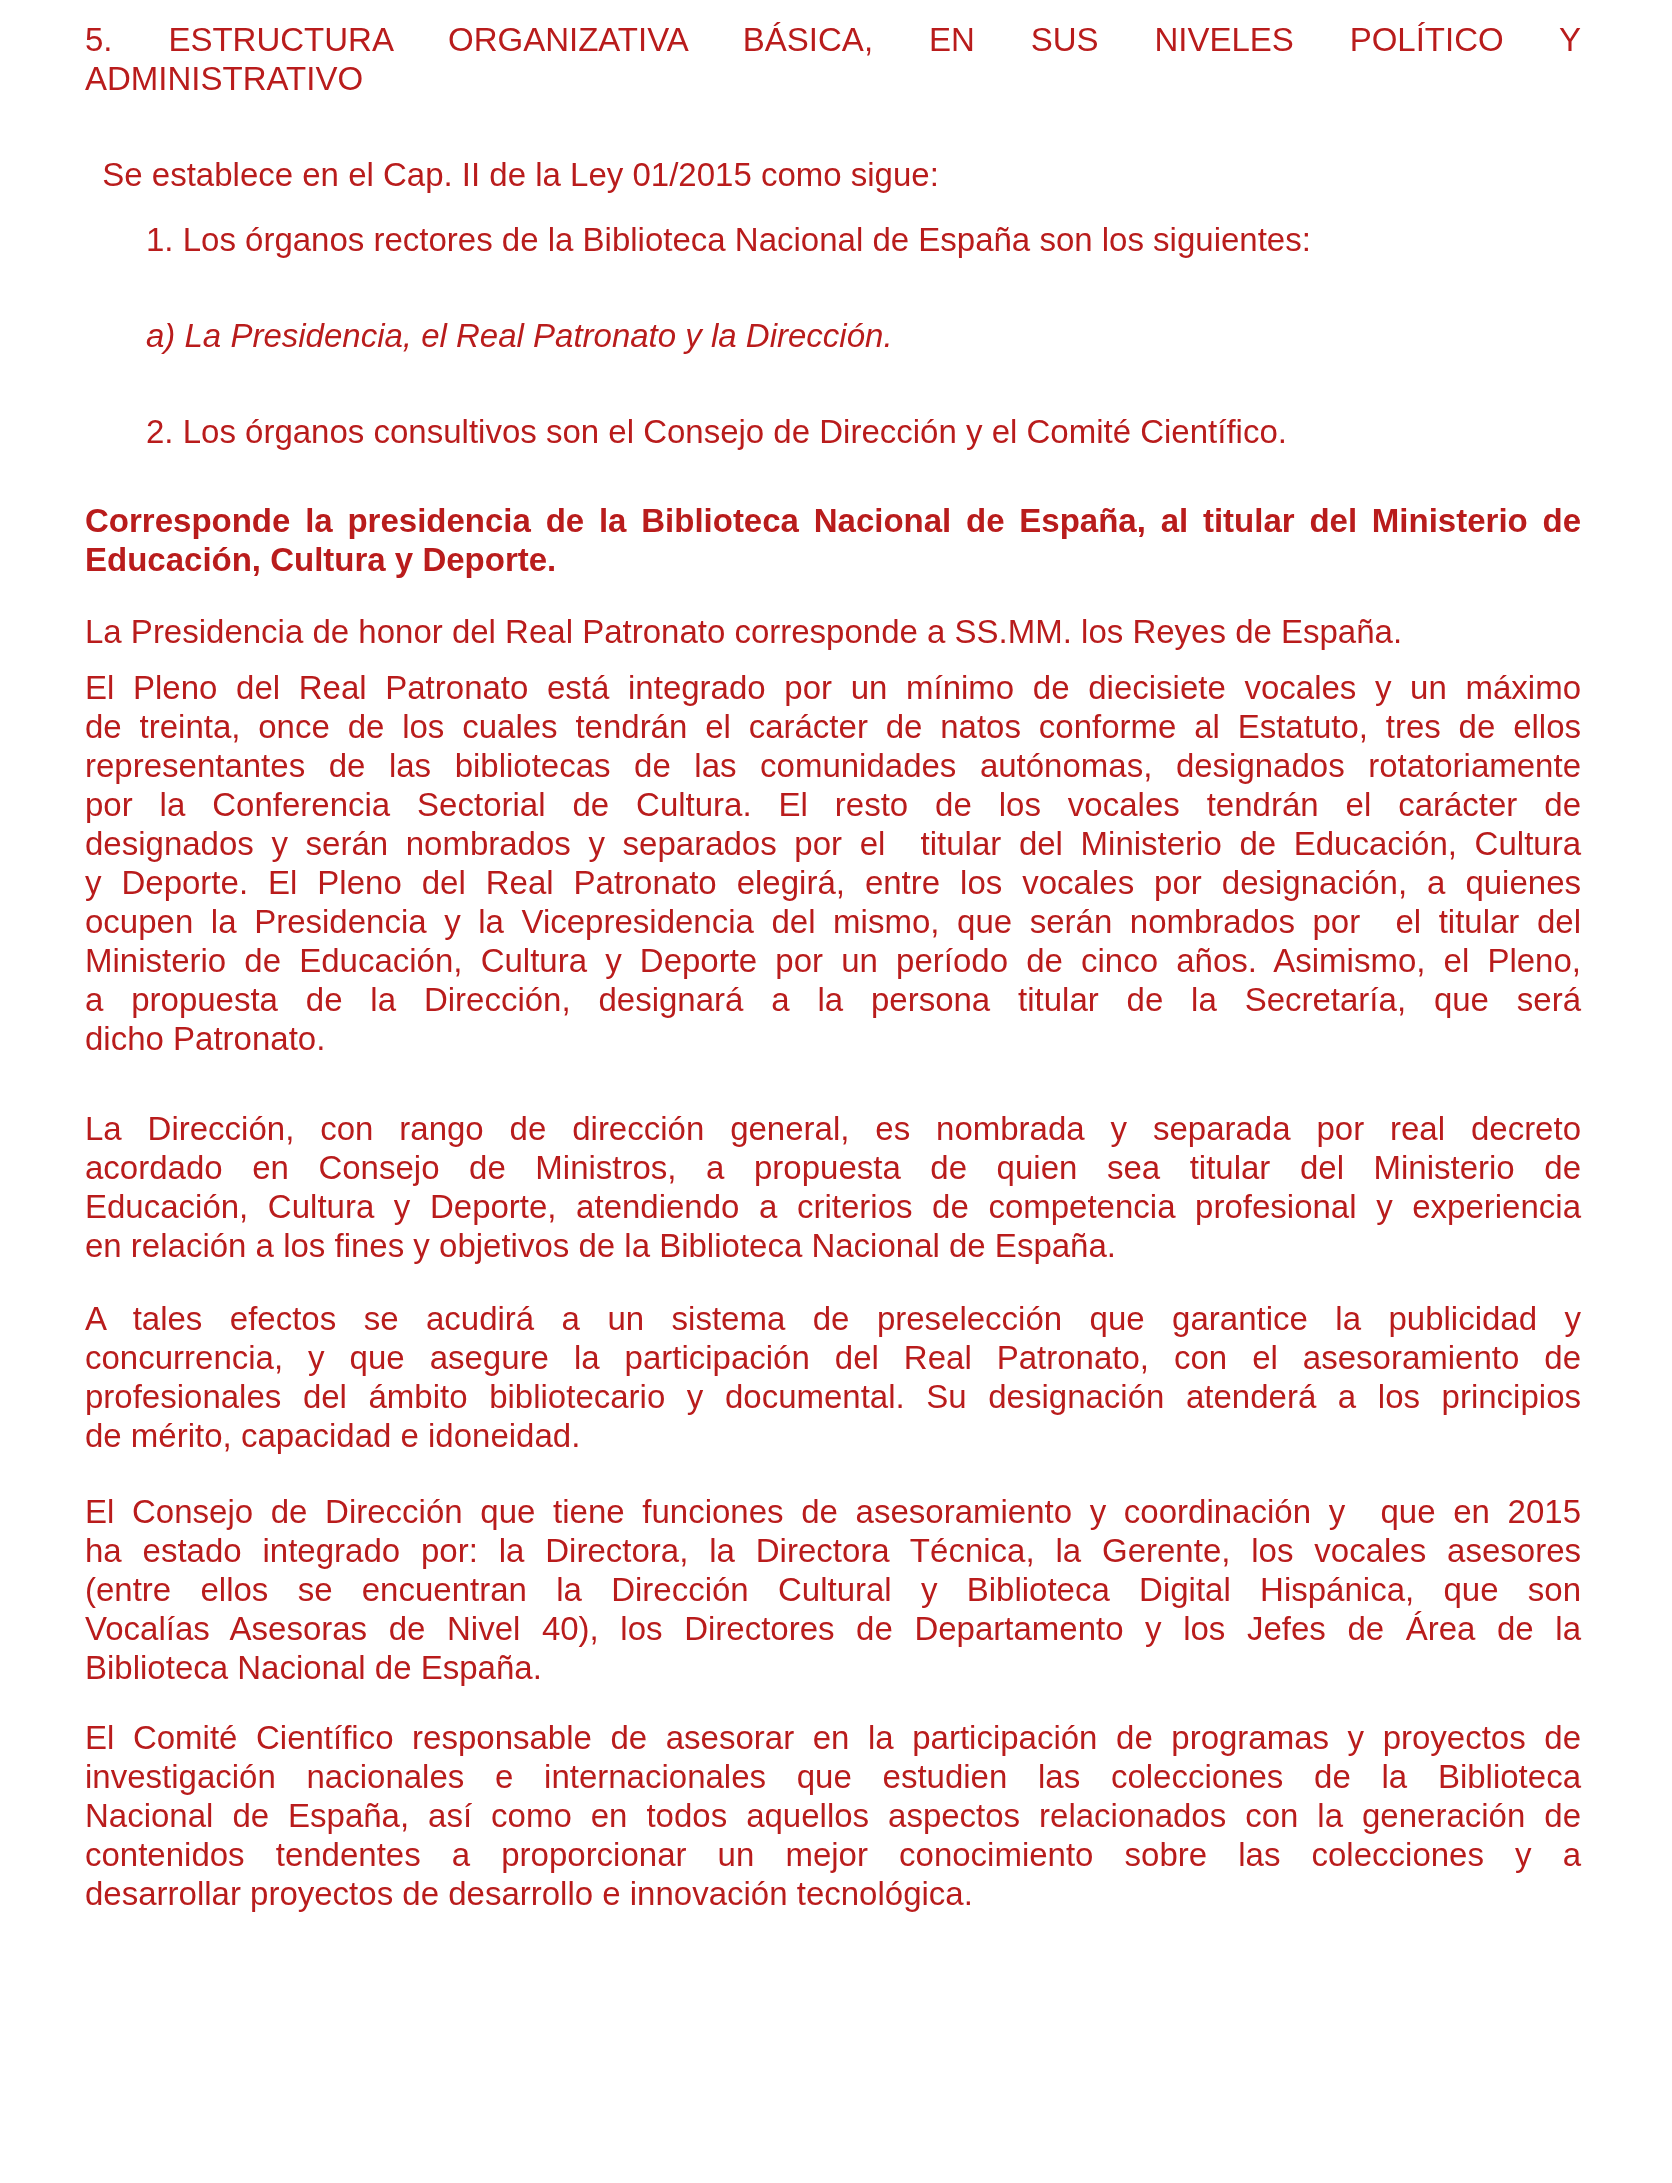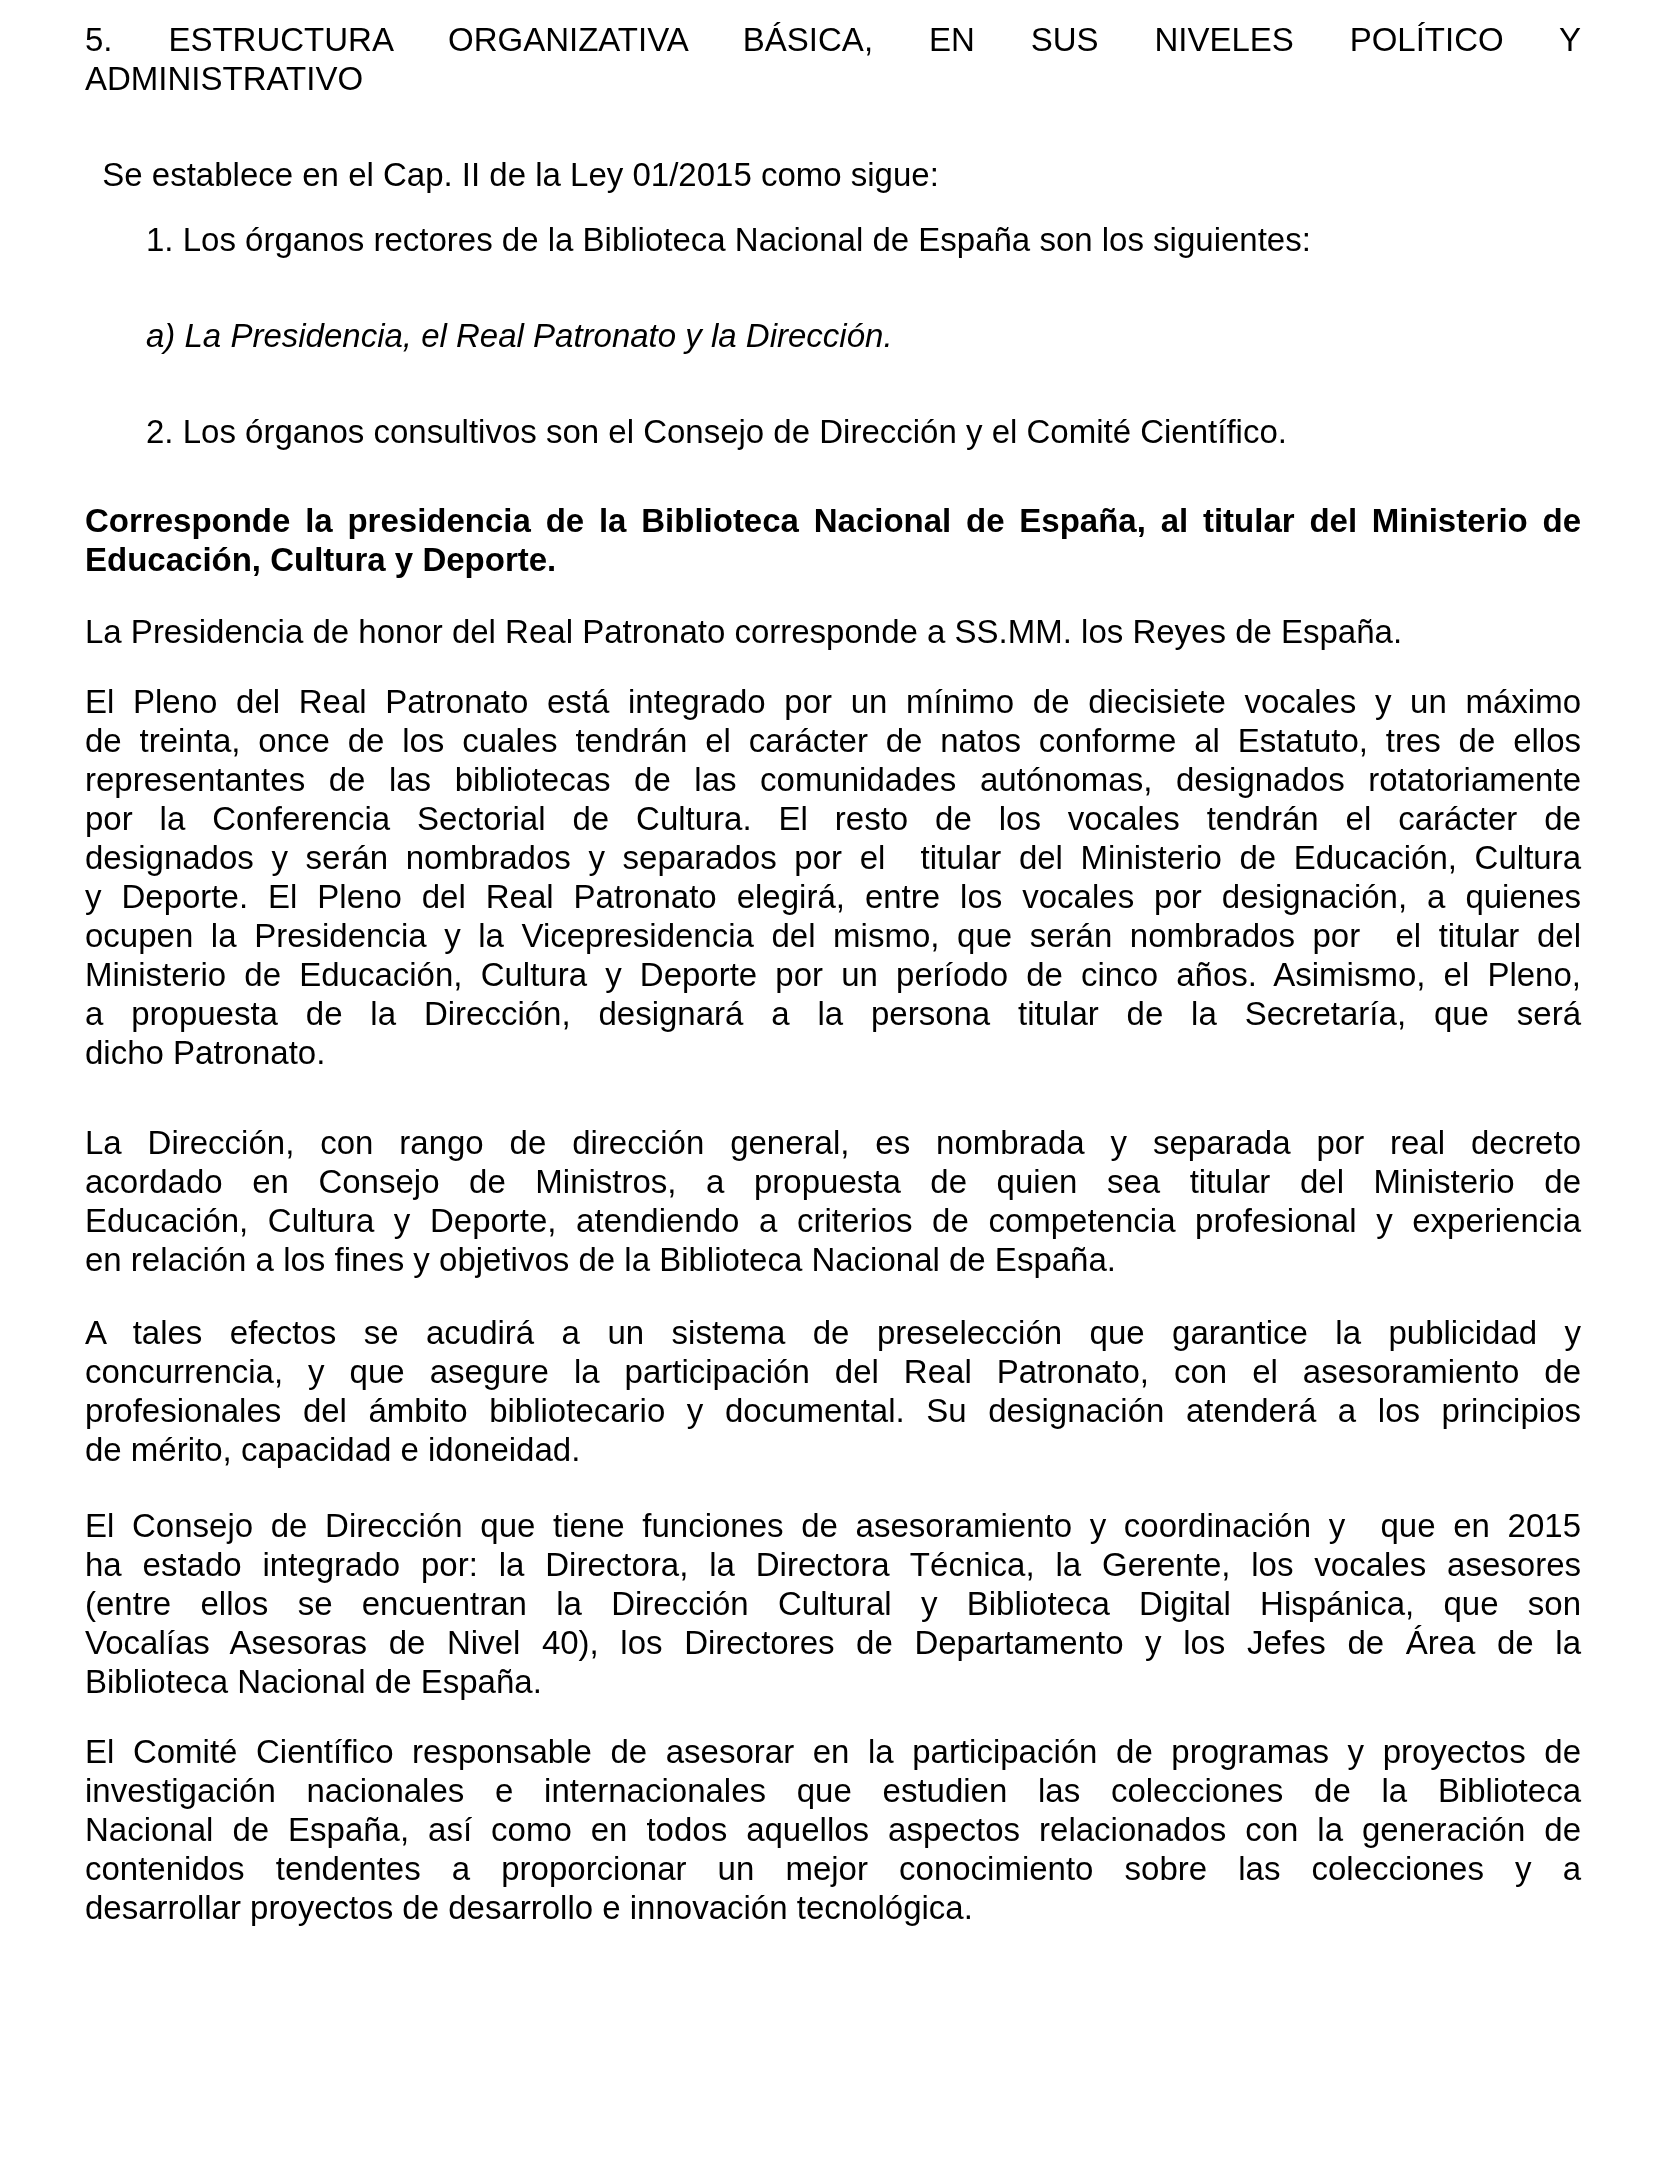--- a/index.html
+++ b/index.html
@@ -5,21 +5,21 @@
   html, body { margin: 0; padding: 0; background: #ffffff; }
   .page {
     position: relative;
     width: 1672px;
     height: 2183px;
     background: #ffffff;
     overflow: hidden;
     font-family: "Liberation Sans", "DejaVu Sans", sans-serif;
     font-size: 33px;
     line-height: 39px;
-    color: #000000;
+    color: #b91c1c;
   }
   .doc {
     position: absolute;
     left: 85px;
     top: 19.7px;
     width: 1496px;
   }
   .para { margin: 0; }
   .line { text-align: left; white-space: normal; }
   
@@ -28,21 +28,21 @@
   .para.intro .line { text-indent: 17.3px; }
   
   .para.item .line { padding-left: 61px; }
   
   .para:nth-child(1)  { margin-bottom: 57px; }
   .para:nth-child(2)  { margin-bottom: 26px; margin-top: 16px; }
   .para:nth-child(3)  { margin-bottom: 57px; }
   .para:nth-child(4)  { margin-bottom: 57px; font-style: italic; }
   .para:nth-child(5)  { margin-bottom: 50px; }
   .para:nth-child(6)  { margin-bottom: 33px; font-weight: bold; }
-  .para:nth-child(7)  { margin-bottom: 31px; }
+  .para:nth-child(7)  { margin-bottom: 17px; }
   .para:nth-child(8)  { margin-bottom: 51px; }
   .para:nth-child(9)  { margin-bottom: 34px; }
   .para:nth-child(10) { margin-bottom: 37px; }
   .para:nth-child(11) { margin-bottom: 31px; }
   .para:nth-child(12) { margin-bottom: 0; }
 </style>
 </head>
 <body>
 
 <div class="page">

